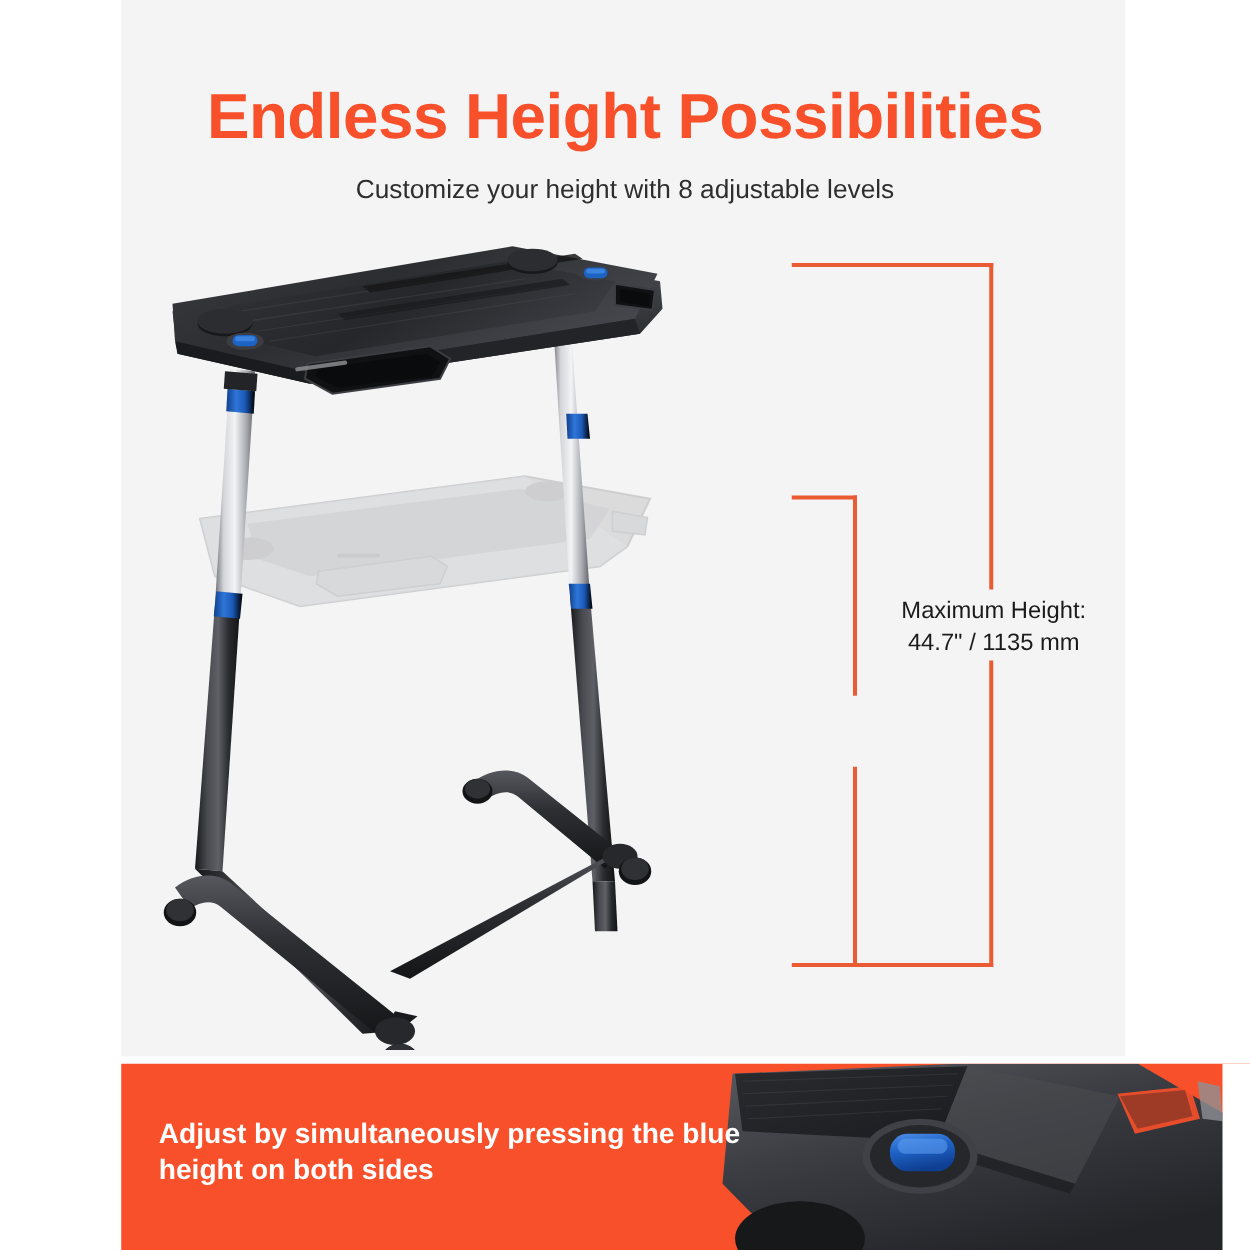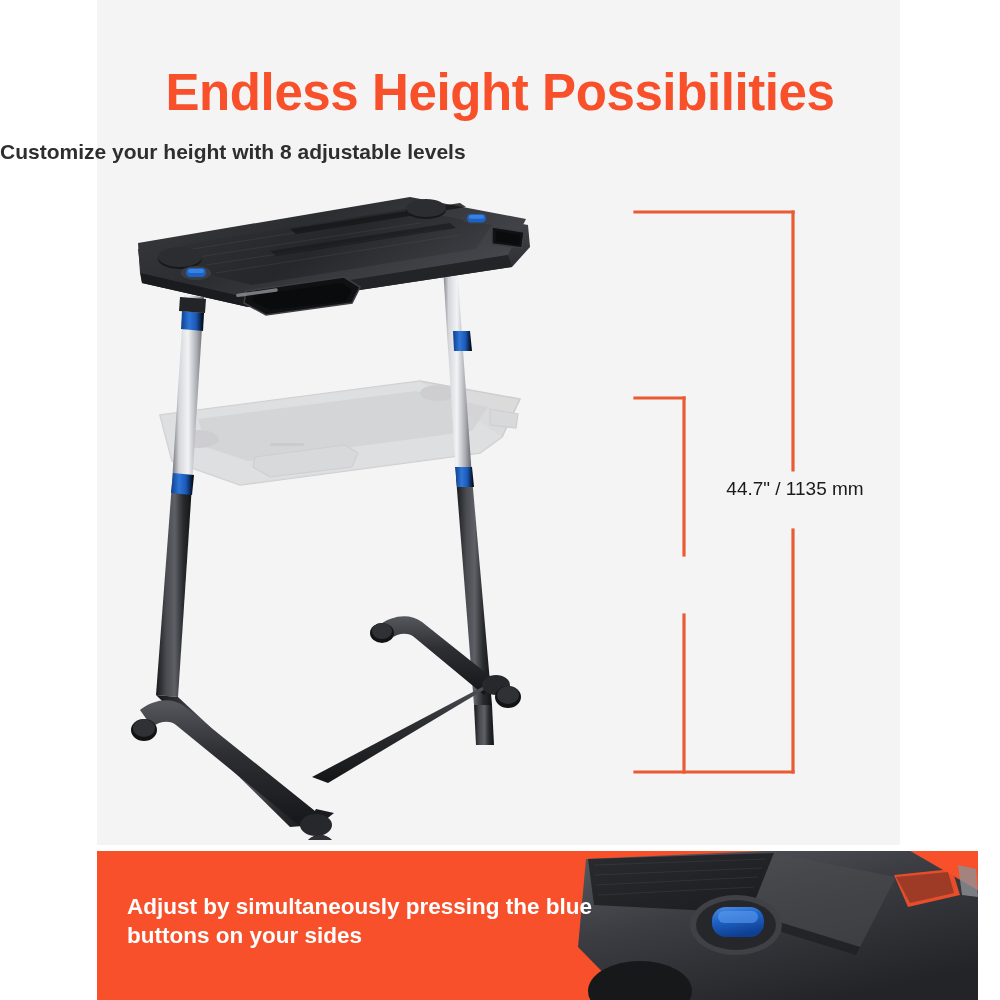--- a/index.html
+++ b/index.html
@@ -22,21 +22,22 @@
     position:absolute;left:0;top:66px;width:1000px;
     text-align:center;
     font-size:51px;font-weight:bold;
     letter-spacing:-0.4px;
     color:#f8502a;
     line-height:1.05;
     white-space:nowrap;
   }
   .subhead{
     position:absolute;left:0;top:140px;width:1000px;
-    font-size:21px;font-weight:700;
+    text-align:center;
+    font-size:21px;font-weight:400;
     color:#2e2e2e;
     white-space:nowrap;
   }
 
   
   .product{position:absolute;left:120px;top:185px;width:480px;height:655px;}
   .product svg{display:block;}
 
   
   .dims{position:absolute;left:0;top:0;width:1000px;height:845px;}
@@ -259,20 +260,21 @@
       <path d="M635 772 L793 772"></path>
     </g>
     <g stroke="#ea5b33" stroke-width="3.2" fill="none" stroke-linecap="square">
       <path d="M635 398 L684 398"></path>
       <path d="M684 398 L684 555"></path>
       <path d="M684 615 L684 772"></path>
     </g>
   </svg>
 
   <div class="dim-label max">
+    <div>Maximum Height:</div>
     <div>44.7" / 1135 mm</div>
   </div>
 
 
   <div class="banner">
 
     <div class="banner-photo">
       <svg width="440" height="149" viewBox="0 0 440 149" xmlns="http://www.w3.org/2000/svg">
         <defs>
           <linearGradient id="photoBase" x1="0" y1="0" x2="0.6" y2="1">
@@ -316,16 +318,16 @@
 
         <path d="M334 24 L392 18 L400 44 L348 56 Z" fill="#f8502a" opacity="0.9"></path>
         <path d="M336 26 L388 21 L394 42 L350 52 Z" fill="#1a1b1e" opacity="0.35"></path>
 
         <path d="M398 14 L416 18 L418 46 L402 44 Z" fill="#8e9095" opacity="0.8"></path>
       </svg>
     </div>
 
     <div class="banner-right-edge"></div>
 
-    <div class="banner-text">Adjust by simultaneously pressing the blue buttons on your sides</div>
+    <div class="banner-text">Adjust by simultaneously pressing the blue height on both sides</div>
   </div>
 
 </div>
 
 </body></html>

